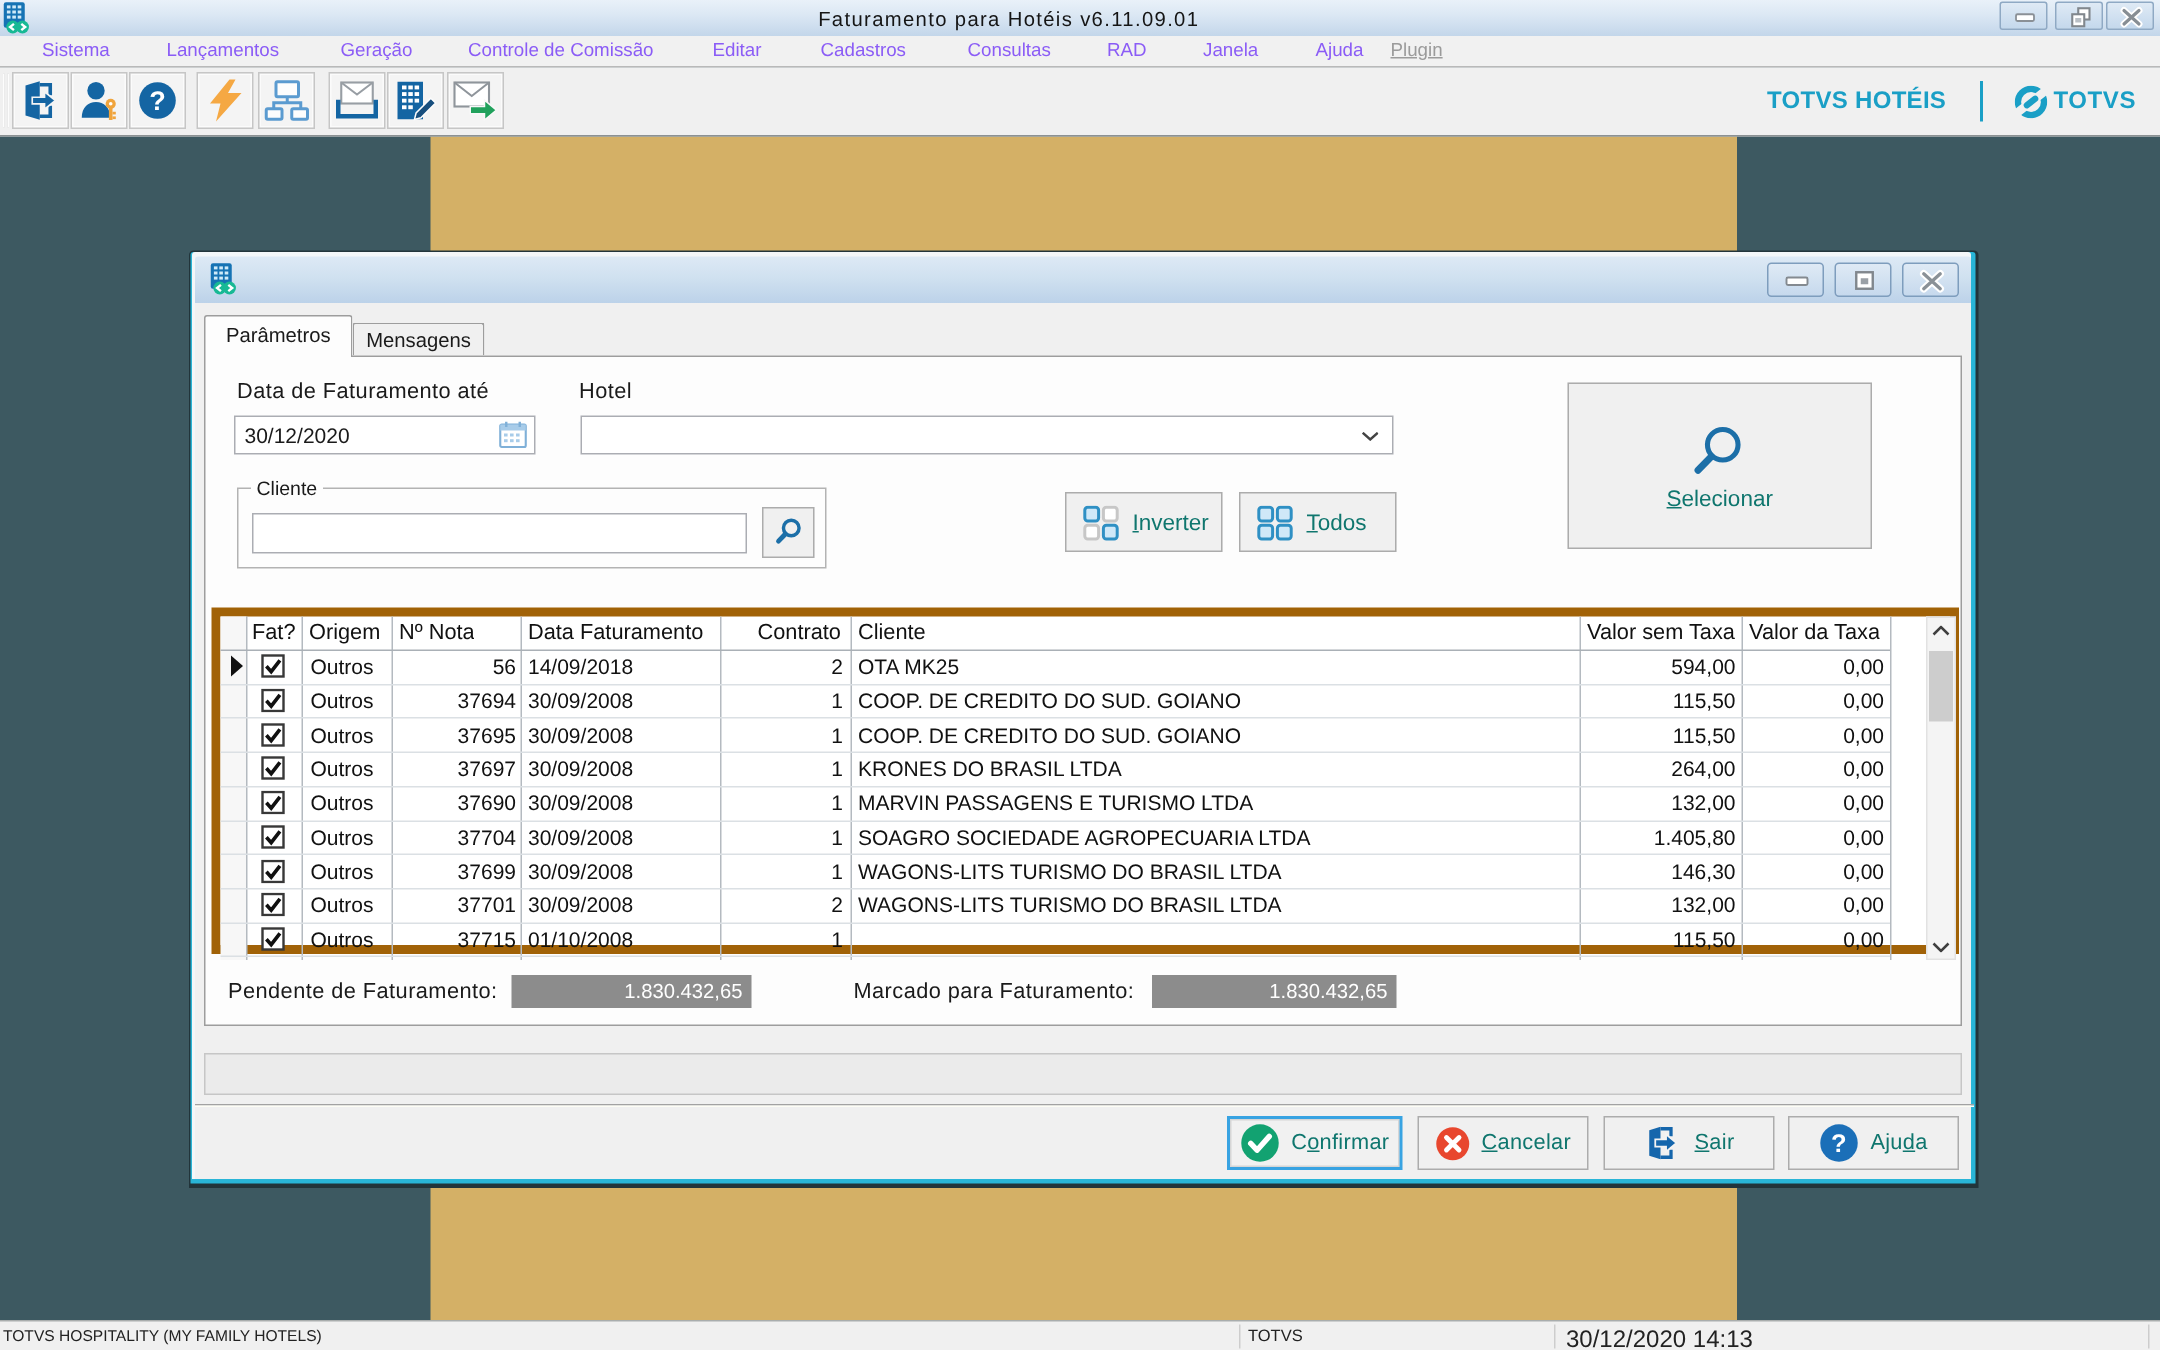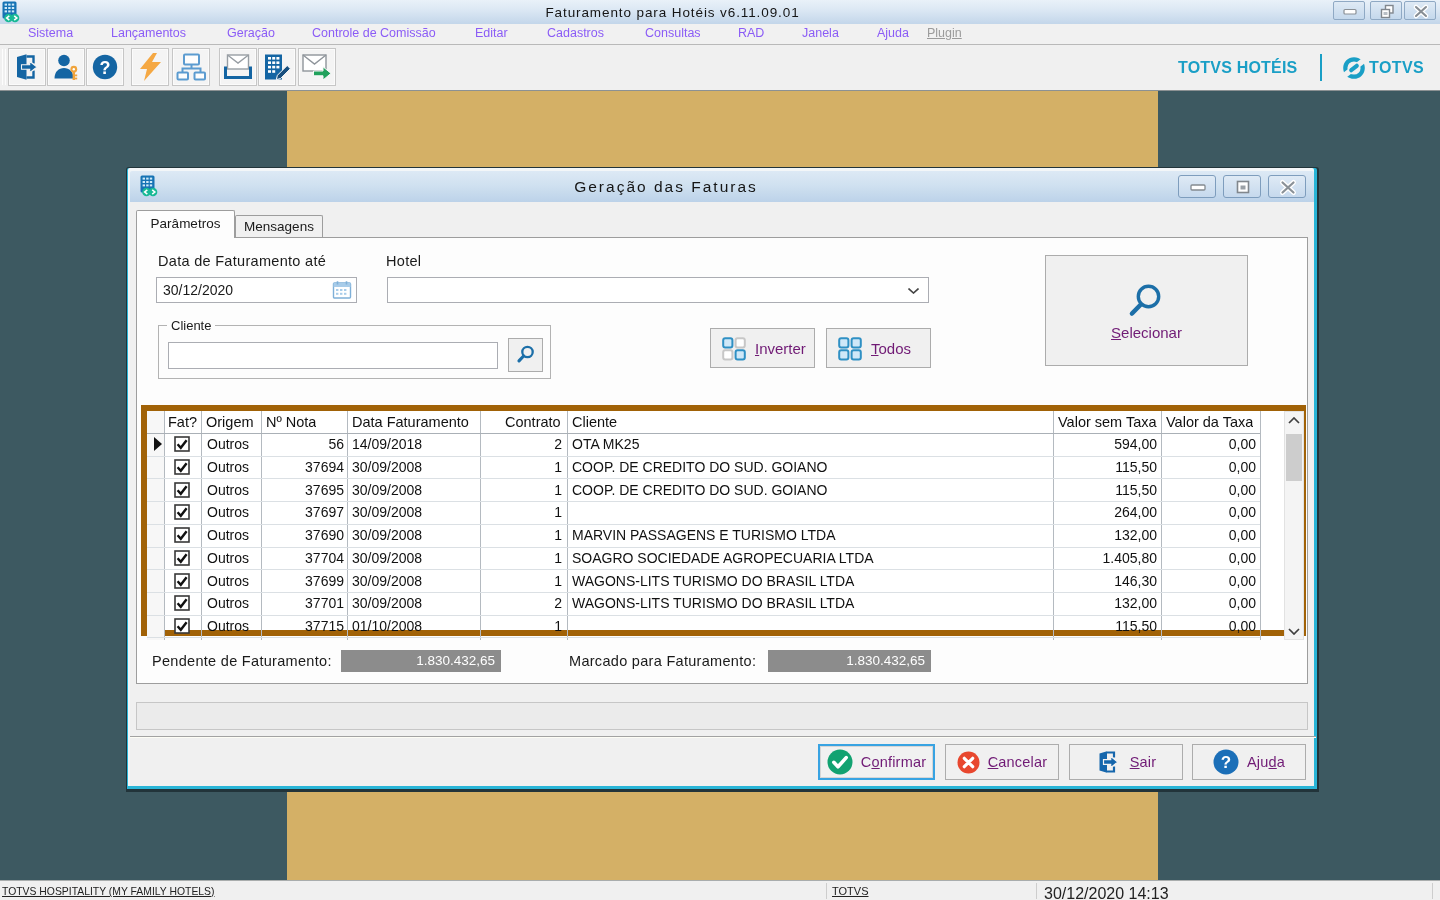--- a/index.html
+++ b/index.html
@@ -23,21 +23,21 @@
     border:1px solid #c6c6c6; box-shadow:inset 0 0 0 1px #fbfbfb; }
   .tbtn svg { position:absolute; left:50%; top:50%; transform:translate(-50%,-50%); }
   .grip { position:absolute; top:4px; width:1px; height:36px; background:#c0c0c0; border-right:1px solid #fdfdfd; }
 
   #tan { left:287px; top:91px; width:871px; height:789px; background:#d4b066; }
 
   
   #statusbar { left:0; top:880px; width:1440px; height:20px; background:#f0f0f0;
     border-top:1px solid #a9adad; font-size:11.5px; color:#222; }
   .ssep { position:absolute; top:2px; width:1px; height:16px; background:#cdcdcd; }
-  .stxt { position:absolute; top:4px; font-size:11px;text-decoration:underline; }
+  .stxt { position:absolute; top:4px; font-size:11px; }
 
   
   #dlg { left:126px; top:167px; width:1193px; height:625px; background:#22343a; border-radius:3px 3px 0 0; }
   #dlgcyan { left:1px; top:1px; width:1190px; height:621px; background:#29b5d7; border-radius:2px 2px 0 0; }
   #dlgframe { left:2px; top:1px; width:1186px; height:618px; background:#f3f6f8; border-radius:2px 2px 0 0; }
   
   #dtbar { left:4px; top:4px; width:1184px; height:31px; border-radius:2px 2px 0 0;
     background:linear-gradient(#dde9f5 0%, #d0e1f0 45%, #bcd2e9 100%); }
   #dtitle { left:296px; top:0px; width:480px; height:31px; line-height:32px; text-align:center;
     font-size:15.5px; letter-spacing:2px; color:#151515; }
@@ -49,21 +49,21 @@
     border:1px solid #9d9d9d; border-bottom:none; border-radius:2px 2px 0 0;
     font-size:13.5px; text-align:center; line-height:26px; color:#1a1a1a; z-index:3; }
   .tab2 { left:109px; top:48px; width:88px; height:22px; background:#f0f0f0;
     border:1px solid #9d9d9d; border-bottom:none; border-radius:2px 2px 0 0;
     font-size:13.5px; text-align:center; line-height:21px; color:#1a1a1a; z-index:1; }
   #tabpage { left:10px; top:70px; width:1172px; height:447px; background:#fdfdfd;
     border:1px solid #9d9d9d; z-index:2; }
   
   .lbl { position:absolute; font-size:14.5px; letter-spacing:0.3px; color:#1a1a1a; }
   .field { position:absolute; background:#fff; border:1px solid #abadb3; font-size:14px; color:#1a1a1a; }
-  .btn { position:absolute; background:#f0f0f0; border:1px solid #acacac; font-size:15px; color:#701a75; }
+  .btn { position:absolute; background:#f0f0f0; border:1px solid #acacac; font-size:15px; color:#0f766e; }
 
   
   #grid { left:4px; top:167px; width:1165px; height:231px; background:#fff; border:6px solid #a16207; }
   .gv { position:absolute; top:0; bottom:0; width:1px; background:#b4bac0; }
   .gh { position:absolute; left:0; width:1113px; height:1px; background:#dbe0e4; }
   .gcell { position:absolute; font-size:14px; color:#111; white-space:nowrap; overflow:hidden; }
   .ghd { font-size:14.5px !important; }
   .num { text-align:right; }
 
   .bbtn { display:flex; align-items:center; justify-content:center; gap:8px; font-size:14.5px; letter-spacing:0.2px; }
@@ -246,21 +246,20 @@
           <rect x="6.2" y="9.4" width="2.4" height="2"></rect>
           <rect x="9.8" y="9.4" width="2.4" height="2"></rect>
 </g>
 <g transform="translate(2.5,12.5)">
 <circle cx="4" cy="4.5" r="4.3" fill="#18b995"></circle>
           <circle cx="10.5" cy="4.5" r="4.3" fill="#18b995"></circle>
 <path d="M4.8 2.4 L2.2 4.5 L4.8 6.6" fill="none" stroke="#fff" stroke-width="1.6"></path>
 <path d="M9.7 2.4 L12.3 4.5 L9.7 6.6" fill="none" stroke="#fff" stroke-width="1.6"></path>
 </g>
       </svg>
-    <div class="abs" id="dtitle">Geração das Faturas</div>
   </div>
   <div class="abs dwb" style="left:1052px;">
       <svg width="38" height="23" viewBox="0 0 38 23" style="position:absolute;left:0;top:0;">
         <rect x="12" y="9" width="14" height="5" rx="1" fill="#fff" stroke="#848a90" stroke-width="1.3"></rect>
       </svg>
     </div>
   <div class="abs dwb" style="left:1097px;">
       <svg width="38" height="23" viewBox="0 0 38 23" style="position:absolute;left:0;top:0;">
 <rect x="13.5" y="5.5" width="11" height="11" fill="#fff" stroke="#81878d" stroke-width="1.6"></rect>
 <rect x="16.5" y="9.5" width="5" height="4" fill="#9aa0a6"></rect>
@@ -400,20 +399,21 @@
 <div class="gcell num" style="left:906px;top:70.7px;width:104px;">115,50</div>
 <div class="gcell num" style="left:1014px;top:70.7px;width:95px;">0,00</div>
 <svg width="16" height="16" viewBox="0 0 16 16" style="position:absolute;left:27px;top:93.4px;">
           <rect x="1" y="1" width="14" height="14" fill="#fff" stroke="#383838" stroke-width="1.6"></rect>
           <path d="M3.6 8.2 L6.8 11.8 L12.6 4.2" fill="none" stroke="#101010" stroke-width="2.4"></path>
         </svg>
 <div class="gcell" style="left:60px;top:93.4px;">Outros</div>
 <div class="gcell num" style="left:114px;top:93.4px;width:83px;">37697</div>
 <div class="gcell" style="left:205px;top:93.4px;">30/09/2008</div>
 <div class="gcell num" style="left:333px;top:93.4px;width:82px;">1</div>
+<div class="gcell" style="left:425px;top:93.4px;width:478px;">KRONES DO BRASIL LTDA</div>
 <div class="gcell num" style="left:906px;top:93.4px;width:104px;">264,00</div>
 <div class="gcell num" style="left:1014px;top:93.4px;width:95px;">0,00</div>
 <svg width="16" height="16" viewBox="0 0 16 16" style="position:absolute;left:27px;top:116.1px;">
           <rect x="1" y="1" width="14" height="14" fill="#fff" stroke="#383838" stroke-width="1.6"></rect>
           <path d="M3.6 8.2 L6.8 11.8 L12.6 4.2" fill="none" stroke="#101010" stroke-width="2.4"></path>
         </svg>
 <div class="gcell" style="left:60px;top:116.1px;">Outros</div>
 <div class="gcell num" style="left:114px;top:116.1px;width:83px;">37690</div>
 <div class="gcell" style="left:205px;top:116.1px;">30/09/2008</div>
 <div class="gcell num" style="left:333px;top:116.1px;width:82px;">1</div>

